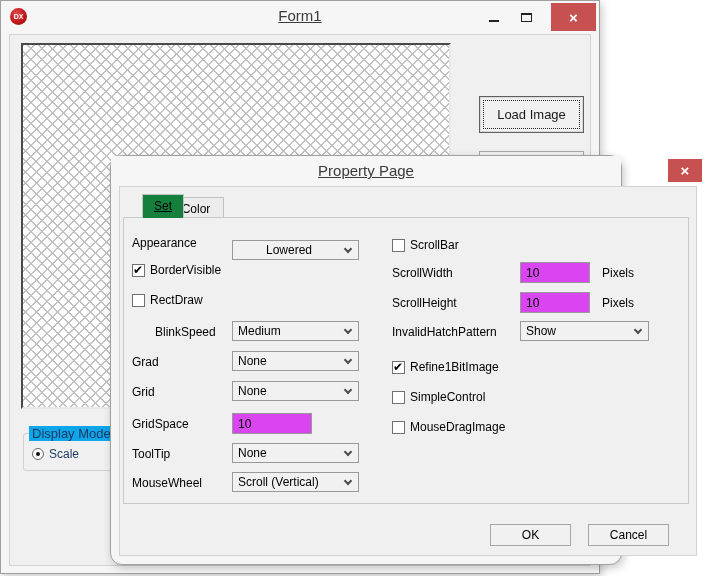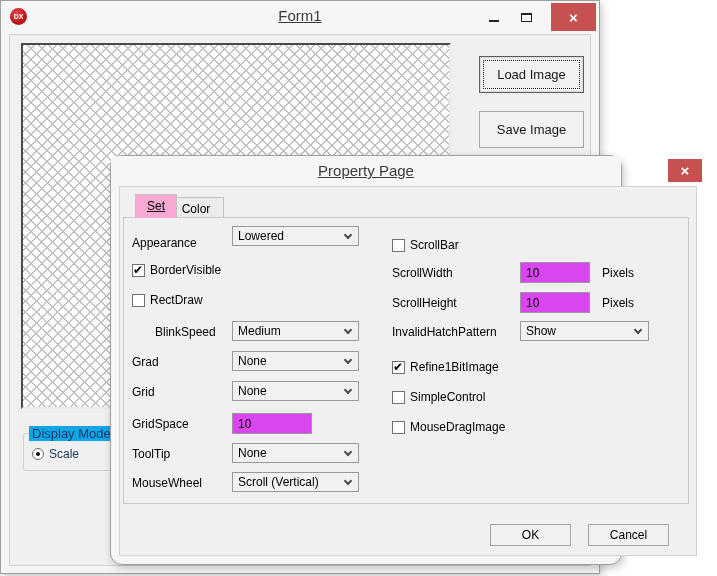--- a/index.html
+++ b/index.html
@@ -30,40 +30,40 @@
     background:radial-gradient(circle at 38% 32%, #e04a4a 0%, #c3161c 55%, #8f0f13 100%);
     color:#fff;font-size:7px;font-weight:bold;display:flex;align-items:center;justify-content:center;}
 
   
   .picturebox{position:absolute;left:20px;top:42px;width:430px;height:366px;background:#fff;
     border-top:2px solid #4a4a4a;border-left:2px solid #4a4a4a;border-right:2px solid #e9e9e9;border-bottom:2px solid #e9e9e9;
     background-image:
       repeating-linear-gradient(45deg,#c2c2c2 0 1.4px,transparent 1.4px 7.6px),
       repeating-linear-gradient(135deg,#c2c2c2 0 1.4px,transparent 1.4px 7.6px);}
   .pushbtn{position:absolute;background:#f1f1f1;border:1px solid #a6a6a6;font-size:13px;color:#1a1a1a;
-    display:flex;align-items:center;justify-content:center;cursor:default;}
+    display:flex;align-items:center;justify-content:center;cursor:default;margin-top:40px;}
   .load-btn{left:478px;top:55px;width:105px;height:37px;border-color:#5f5f5f;outline:1px dotted #222;outline-offset:-5px;box-shadow:0 0 0 1px #d9d9d9 inset;}
   .save-btn{left:478px;top:110px;width:105px;height:37px;}
 
   .groupbox{position:absolute;border:1px solid #d0d0d0;border-radius:3px;}
   .gb-displaymode{left:22px;top:432px;width:104px;height:38px;}
   .gb-display{left:22px;top:477px;width:104px;height:74px;}
   .gb-caption{position:absolute;top:-8px;left:5px;background:#0ea5e9;padding:0 3px;font-size:13px;color:#1e3a63;white-space:nowrap;}
   .ctl-row{position:absolute;display:flex;align-items:center;gap:5px;font-size:12px;color:#1e3a63;white-space:nowrap;}
 
   
   .cb{width:13px;height:13px;background:#fff;border:1px solid #707070;position:relative;flex:0 0 13px;}
   .cb.checked::after{content:"\2714";position:absolute;left:0px;top:-2px;font-size:12px;color:#000;}
   .radio{width:12px;height:12px;border-radius:50%;background:#fff;border:1px solid #6a6a6a;position:relative;flex:0 0 12px;}
   .radio.checked::after{content:"";position:absolute;left:3px;top:3px;width:4px;height:4px;border-radius:50%;background:#111;}
 
   
   .tab{position:absolute;background:#f0f0f0;border:1px solid #c2c2c2;border-bottom:none;font-size:12px;color:#000;
     display:flex;align-items:flex-start;justify-content:center;padding-top:4px;cursor:default;}
-  .tab-set{left:24px;top:38px;width:42px;height:24px;z-index:3;background:#f9a8d4;text-decoration:underline;}
+  .tab-set{left:31px;top:38px;width:42px;height:24px;z-index:3;background:#15803d;text-decoration:underline;}
   .tab-color{left:57px;top:41px;width:56px;height:20px;z-index:1;background:#ececec;}
   .tabpage{position:absolute;left:12px;top:61px;width:566px;height:287px;background:#f0f0f0;border:1px solid #c9c9c9;z-index:2;}
 
   
   .flabel{position:absolute;font-size:12px;color:#000;white-space:nowrap;}
   .combo{position:absolute;height:20px;background:#f1f1f1;border:1px solid #999;}
   .combo .cv{display:block;line-height:18px;padding-left:5px;font-size:12px;color:#000;white-space:nowrap;}
   .chev{position:absolute;right:7px;top:5px;width:6px;height:6px;border-right:2px solid #4d4d4d;border-bottom:2px solid #4d4d4d;transform:rotate(45deg);}
   .tinput{position:absolute;height:21px;background:#d946ef;border:1px solid #999;font-size:12px;color:#000;padding:0 0 0 5px;margin:0;}
   .w-combo-l{left:108px;width:127px;}
@@ -117,21 +117,21 @@
         </span>
     </div>
     <div class="client"></div>
 
     <span class="tab tab-set">Set</span>
     <span class="tab tab-color">Color</span>
 
     <div class="tabpage">
 
       <span class="flabel" style="left:8px;top:18px;">Appearance</span>
-      <span class="combo w-combo-l" style="top:8px;">
+      <span class="combo w-combo-l" style="top:22px;padding-left:28px;">
         <span class="cv">Lowered</span>
         <span class="chev"></span>
       </span>
 
       <label class="ctl-row" style="left:8px;top:45px;color:#000;text-align:center;">
         <span class="cb checked"></span>
         <span>BorderVisible</span>
       </label>
 
       <label class="ctl-row" style="left:8px;top:75px;color:#000;">

